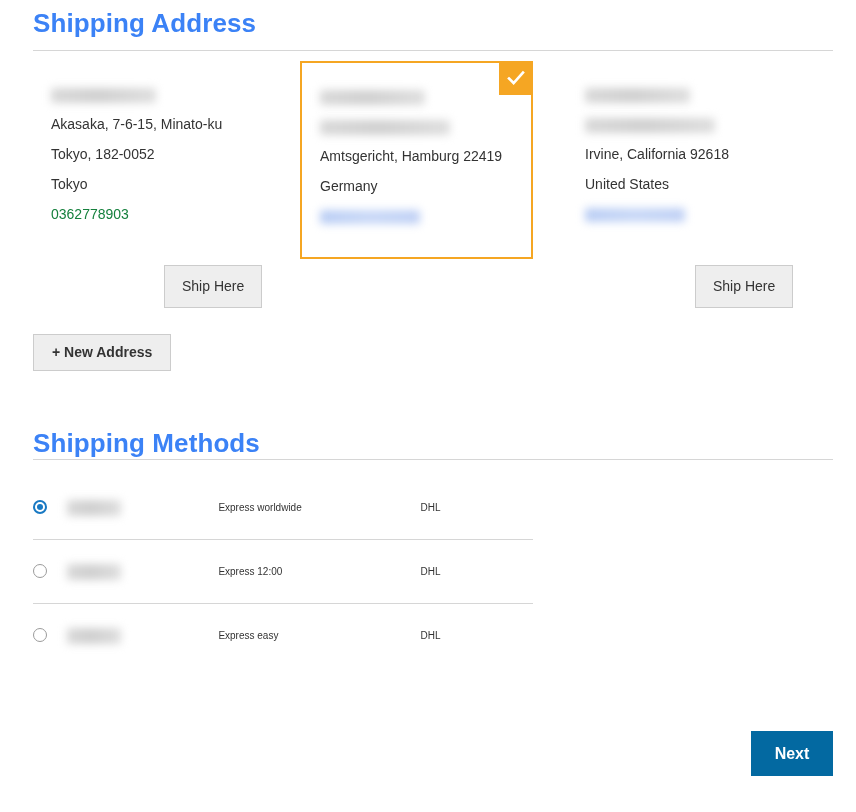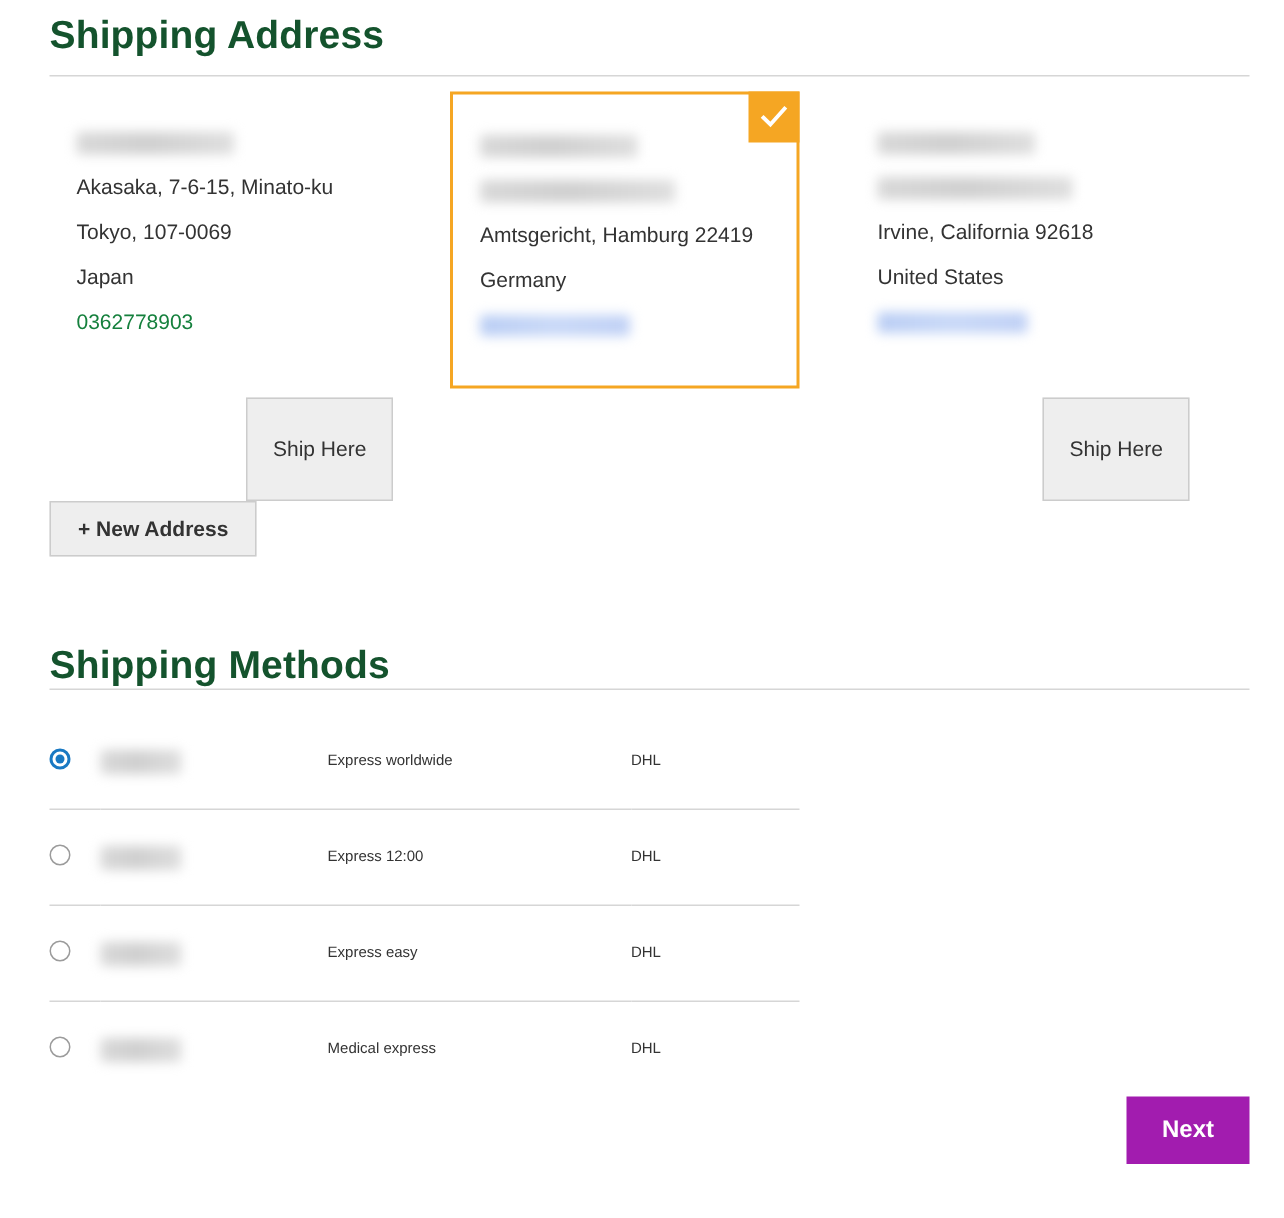--- a/index.html
+++ b/index.html
@@ -23,21 +23,21 @@
     filter: blur(4px);
     vertical-align: middle;
   }
   .blur-grey { background: linear-gradient(90deg,#d8d8d8,#cfcfcf 45%,#dedede); }
   .blur-blue { background: linear-gradient(90deg,#b9cdf4,#c8d8f7 50%,#bfd0f5); }
 
   
   .section-title {
     font-size: 26px;
     font-weight: bold;
-    color: #14532d;
+    color: #3b82f6;
     letter-spacing: 0.1px;
   }
   .section-rule {
     border: 0;
     border-top: 1px solid #d6d6d6;
     margin: 0;
   }
 
   
   #shipping-address-section {
@@ -98,21 +98,21 @@
   .check-badge svg { display: block; }
 
   
   .btn-secondary {
     display: inline-block;
     background: #eeeeee;
     border: 1px solid #cccccc;
     color: #333333;
     font-size: 14px;
     font-family: "Liberation Sans", sans-serif;
-    padding: 25px 17px;
+    padding: 12px 17px;
     line-height: 17px;
     cursor: pointer;
     white-space: nowrap;
   }
   .ship-here-wrap { position: absolute; top: 196px; }
   .ship-here-wrap.c1 { left: 131px; }
   .ship-here-wrap.c3 { left: 662px; }
 
   #new-address-button {
     position: absolute;
@@ -176,21 +176,21 @@
   }
   .blur-price { width: 54px; height: 16px; }
 
   
   #next-button {
     position: absolute;
     left: 751px;
     top: 731px;
     width: 82px;
     height: 45px;
-    background: #a21caf;
+    background: #0369a1;
     color: #ffffff;
     font-size: 16px;
     font-weight: bold;
     border: 0;
     cursor: pointer;
     font-family: "Liberation Sans", sans-serif;
   }
 </style>
 </head>
 <body>
@@ -200,22 +200,22 @@
   <div class="section-title">Shipping Address</div>
   <hr class="section-rule">
 
   <div class="address-grid">
 
     <div class="address-card plain col1">
       <div class="addr-line blur-row">
         <span class="blur blur-grey blur-name"></span>
       </div>
       <div class="addr-line">Akasaka, 7-6-15, Minato-ku</div>
-      <div class="addr-line">Tokyo, 107-0069</div>
-      <div class="addr-line">Japan</div>
+      <div class="addr-line">Tokyo, 182-0052</div>
+      <div class="addr-line">Tokyo</div>
       <div class="addr-line phone">0362778903</div>
     </div>
 
     <div class="address-card selected col2">
       <div class="check-badge">
         <svg width="20" height="20" viewBox="0 0 20 20" aria-hidden="true">
           <path d="M3 10.5 L7.6 15 L17 4.5" fill="none" stroke="#ffffff" stroke-width="2.6" stroke-linecap="square" stroke-linejoin="miter"></path>
         </svg>
       </div>
       <div class="addr-line blur-row">
@@ -287,27 +287,17 @@
       <tr>
         <td class="col-radio">
           <span class="radio"></span>
         </td>
         <td class="col-price">
           <span class="blur blur-grey blur-price"></span>
         </td>
         <td class="col-method">Express easy</td>
         <td class="col-carrier">DHL</td>
       </tr>
-      <tr>
-        <td class="col-radio">
-          <span class="radio"></span>
-        </td>
-        <td class="col-price">
-          <span class="blur blur-grey blur-price"></span>
-        </td>
-        <td class="col-method">Medical express</td>
-        <td class="col-carrier">DHL</td>
-      </tr>
     </tbody>
   </table>
 </section>
 
 <button id="next-button">Next</button>
 
 </body></html>

